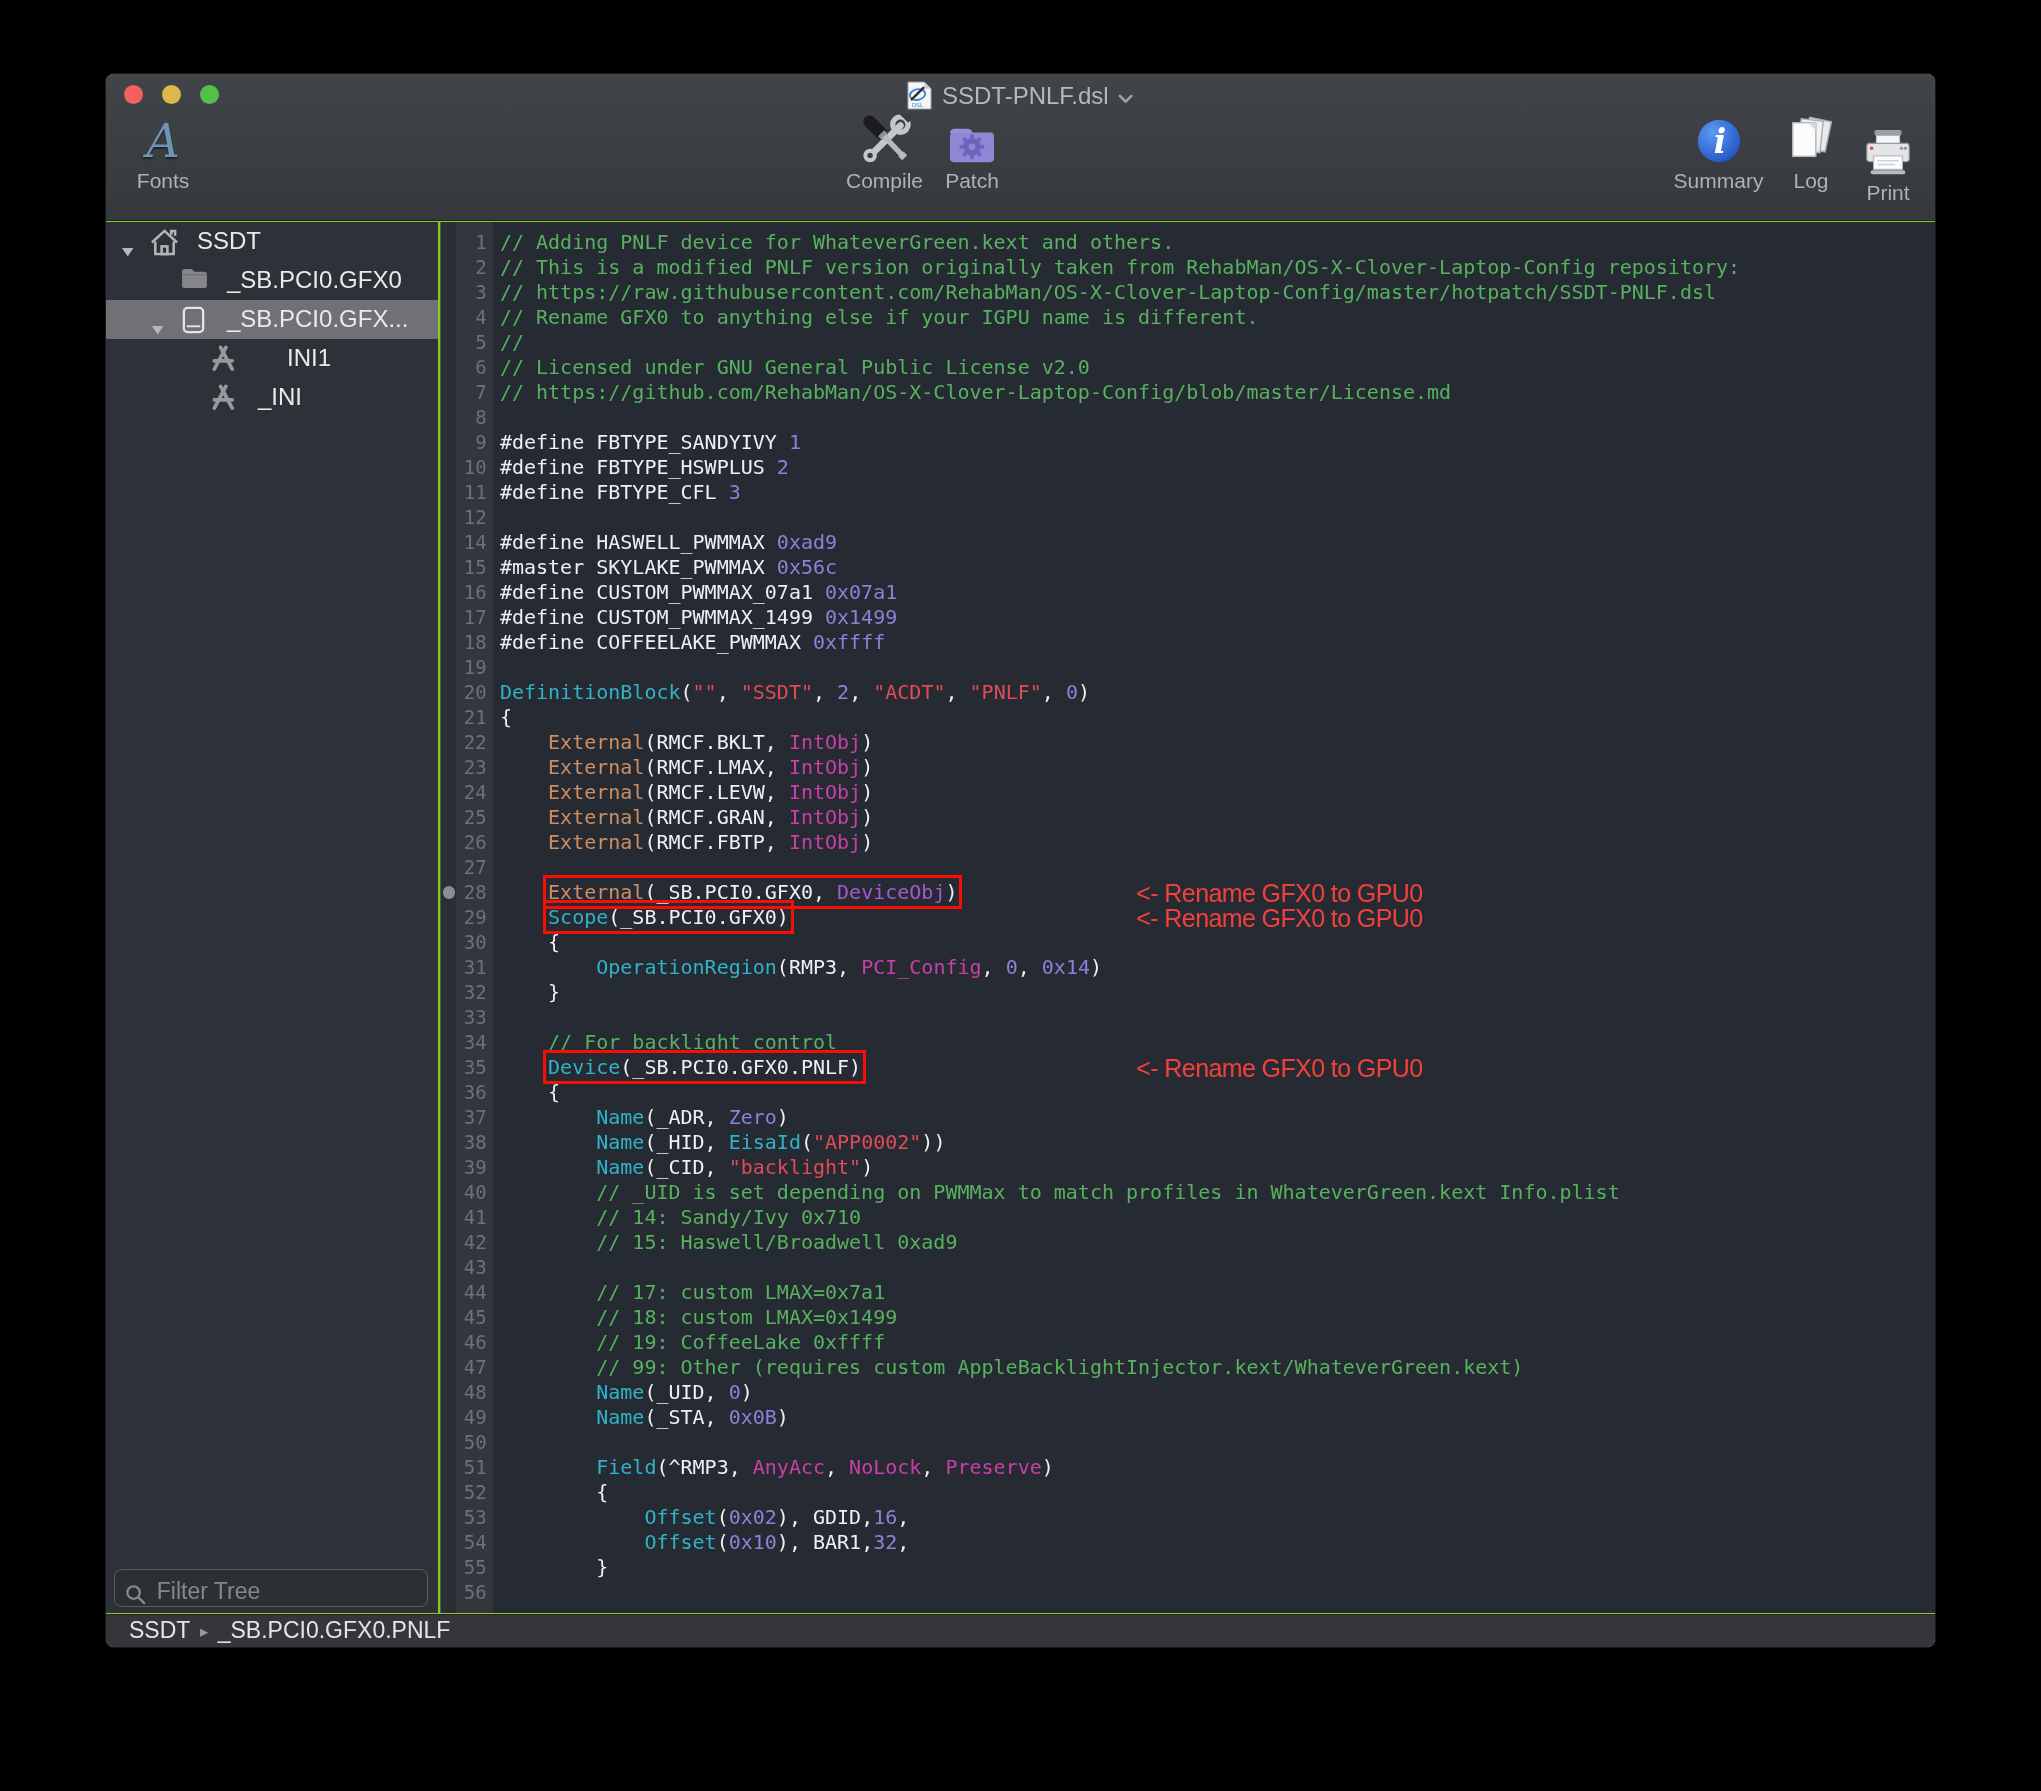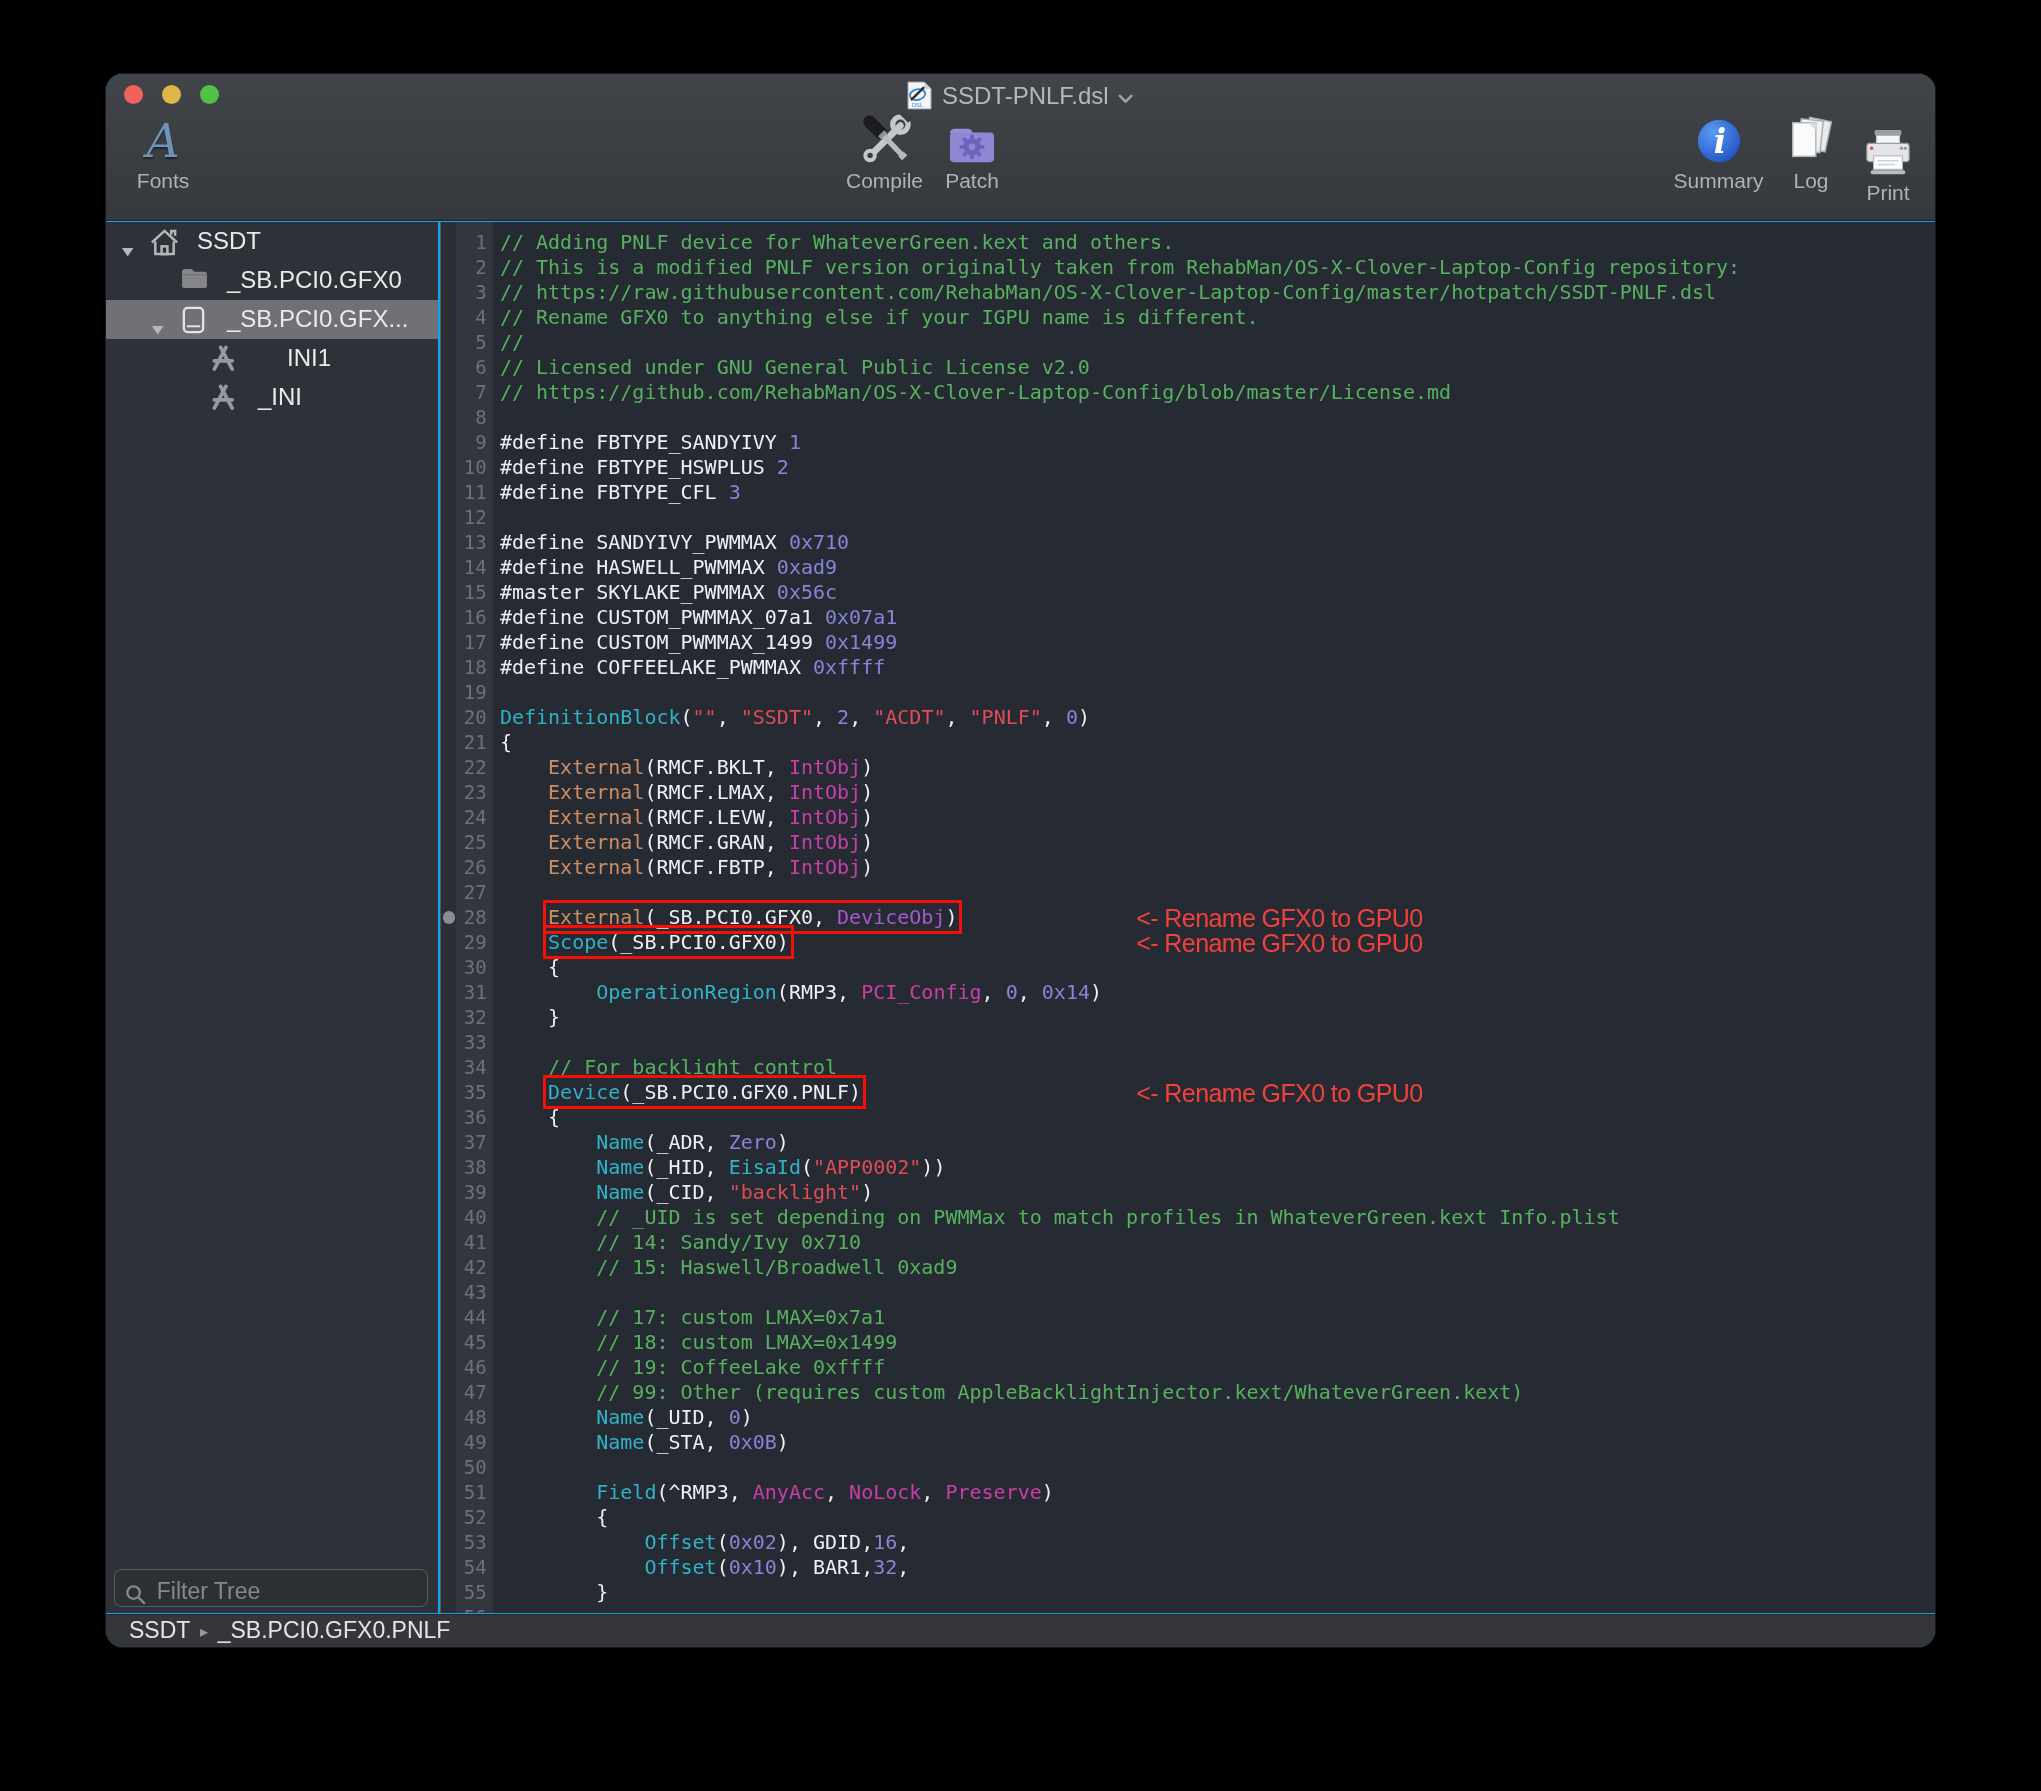--- a/index.html
+++ b/index.html
@@ -1,17 +1,17 @@
 <!DOCTYPE html>
 <html><head>
 <meta charset="utf-8">
 <style>
   html,body{margin:0;padding:0;}
   body{width:2042px;height:1791px;background:#000;font-family:"Liberation Sans",sans-serif;position:relative;overflow:hidden;}
-  .window{position:absolute;left:106px;top:74px;width:1829px;height:1573px;border-radius:17px;overflow:hidden;background:#0ea5e9;box-shadow:0 0 0 1px #17181a;}
+  .window{position:absolute;left:106px;top:74px;width:1829px;height:1573px;border-radius:8px;overflow:hidden;background:#84cc16;box-shadow:0 0 0 1px #17181a;}
 
   
   .header{position:absolute;top:0;left:0;right:0;height:146px;background:linear-gradient(#414449,#35383d);border-bottom:1.9px solid #212327;}
   .traffic{position:absolute;top:10.5px;left:18px;display:flex;gap:19px;}
   .light{width:19px;height:19px;border-radius:50%;}
   .light.red{background:#f2615c;}
   .light.yellow{background:#ddb74a;}
   .light.green{background:#53c04a;}
   .titlerow{position:absolute;top:4.8px;left:0;right:0;height:34px;display:flex;align-items:center;justify-content:center;gap:9.6px;color:#b5b8bc;font-size:24px;}
   .tb-btn{position:absolute;display:flex;flex-direction:column;align-items:center;gap:2.9px;color:#aeb1b6;font-size:21px;cursor:default;}
@@ -297,25 +297,20 @@
           <div class="cn">11</div>
           <div class="cc"><span class="w">#define FBTYPE_CFL </span><span class="n">3</span></div>
         </div>
         <div class="row">
           <div class="cm"></div>
           <div class="cn">12</div>
           <div class="cc"></div>
         </div>
         <div class="row">
           <div class="cm"></div>
-          <div class="cn">13</div>
-          <div class="cc"><span class="w">#define SANDYIVY_PWMMAX </span><span class="n">0x710</span></div>
-        </div>
-        <div class="row">
-          <div class="cm"></div>
           <div class="cn">14</div>
           <div class="cc"><span class="w">#define HASWELL_PWMMAX </span><span class="n">0xad9</span></div>
         </div>
         <div class="row">
           <div class="cm"></div>
           <div class="cn">15</div>
           <div class="cc"><span class="w">#master SKYLAKE_PWMMAX </span><span class="n">0x56c</span></div>
         </div>
         <div class="row">
           <div class="cm"></div>

